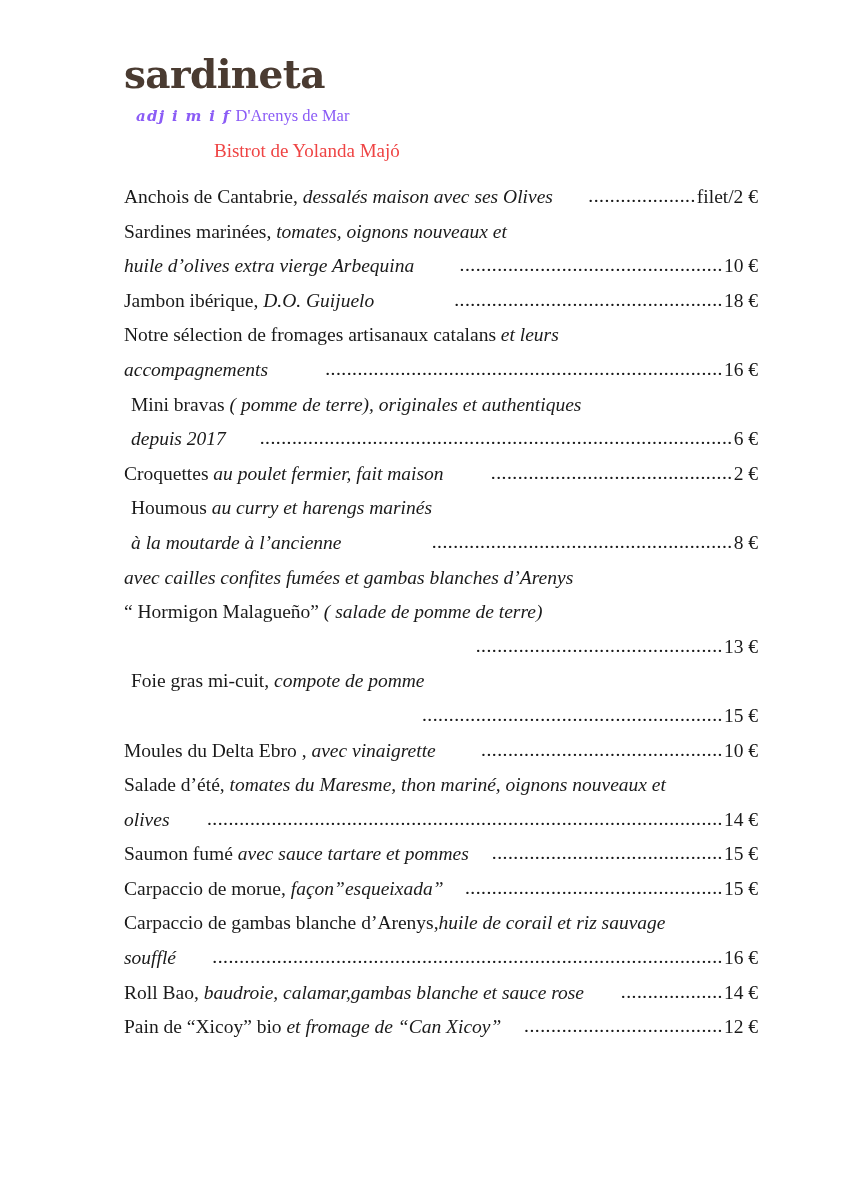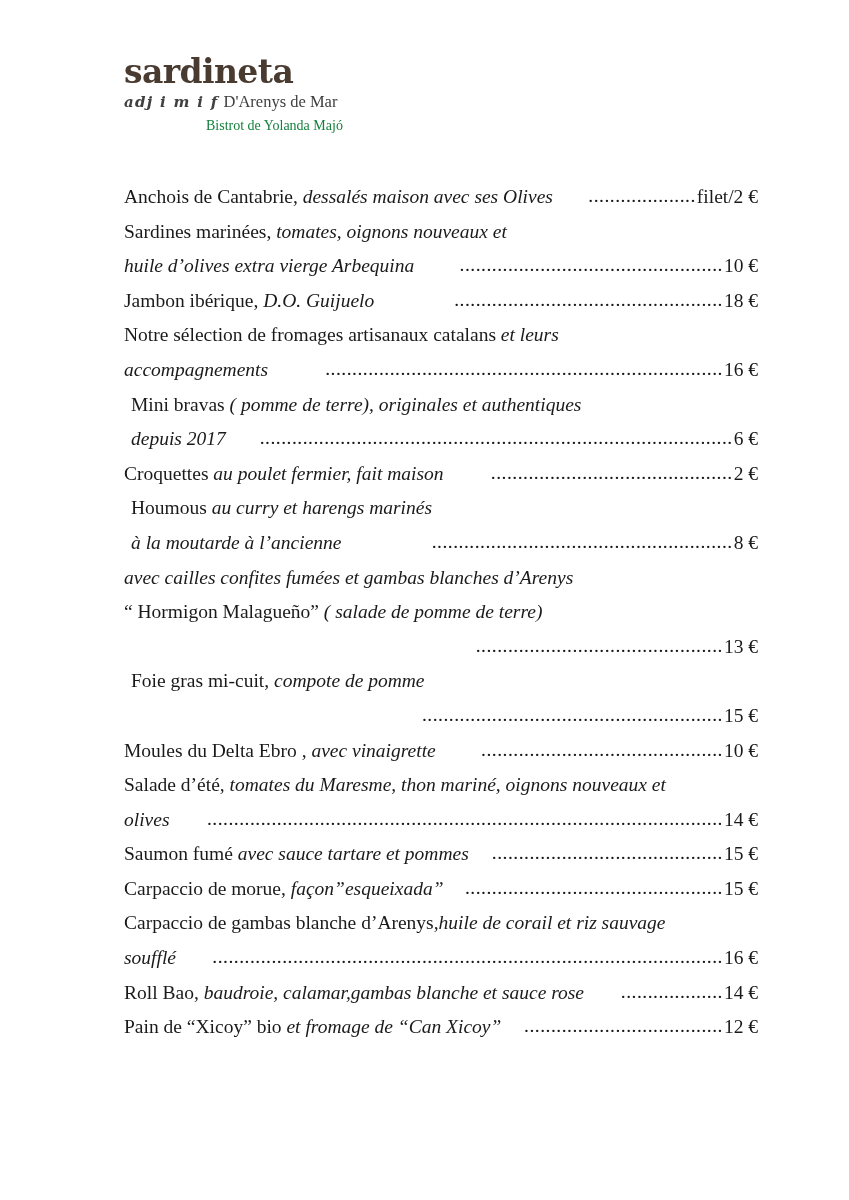--- a/index.html
+++ b/index.html
@@ -19,48 +19,48 @@
   
   #logo-block {
     position: absolute;
     left: 124px;
     top: 55px;
     width: 400px;
   }
   #brand-name {
     font-family: "DejaVu Serif", "Liberation Serif", serif;
     font-weight: bold;
-    font-size: 33px;
+    font-size: 39px;
     letter-spacing: -0.6px;
     color: #4a3b31;
     line-height: 1.0;
-    margin: 0 0 4px 0;
+    margin: 0 0 12px 0;
     white-space: nowrap;
   }
   #brand-sub1 {
     font-size: 16.5px;
-    color: #404040;
+    color: #8b5cf6;
     line-height: 1.25;
     white-space: nowrap;
-    margin: 0;
+    margin: 12px;
   }
   #brand-adj {
     font-family: "DejaVu Serif", "Liberation Serif", serif;
     font-style: italic;
     font-weight: bold;
     font-size: 15px;
     letter-spacing: 1.3px;
     margin-right: 5px;
   }
   #brand-sub2 {
-    font-size: 14px;
-    color: #15803d;
+    font-size: 19px;
+    color: #ef4444;
     line-height: 1.25;
     white-space: nowrap;
-    margin: 4px;
+    margin: 12px;
     padding-left: 78px;
   }
 
   
   #menu-list {
     position: absolute;
     left: 124px;
     top: 180px;
     width: 634px;
     text-align: right;

